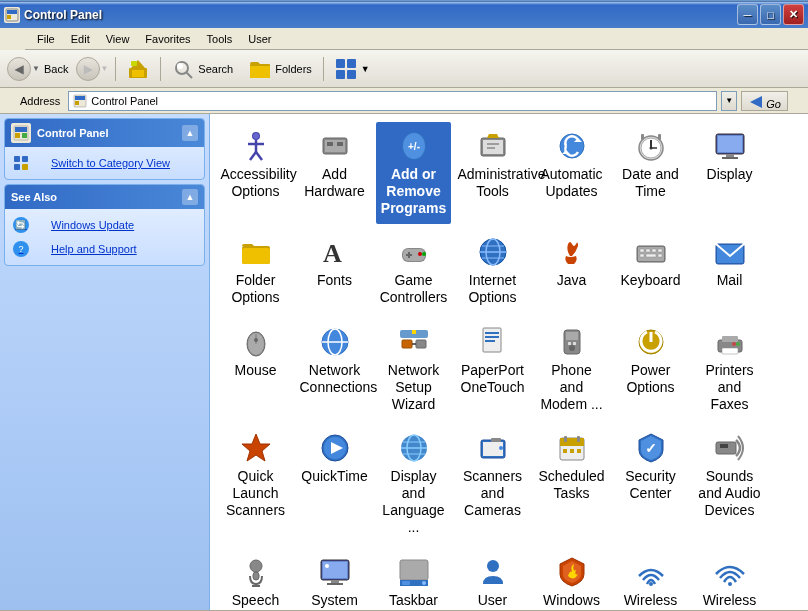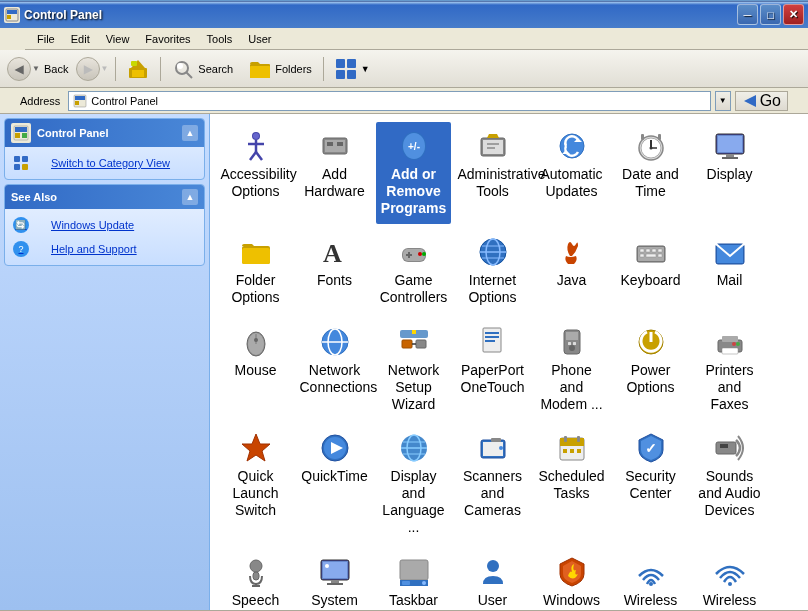--- a/index.html
+++ b/index.html
@@ -129,22 +129,22 @@
       padding: 0 4px;
       font-size: 11px;
       gap: 4px;
     }
     .address-go {
       height: 20px;
       padding: 0 6px;
       background: linear-gradient(to bottom, #F0EFE8, #DEDAD0);
       border: 1px solid #ACA899;
       cursor: pointer;
-      font-size: 16px;
-      display: flex; align-items: center;
+      font-size: 11px;
+      display: flex; align-items: flex-end; font-style: italic;
     }
     .address-dropdown {
       width: 16px;
       height: 20px;
       border: 1px solid #7F9DB9;
       background: linear-gradient(to bottom, #F0EFE8, #DEDAD0);
       display: flex; align-items: center; justify-content: center;
       cursor: pointer;
       font-size: 8px;
     }
@@ -668,21 +668,21 @@
           </svg>
         </div>
         <div class="icon-label">Printers and Faxes</div>
       </div>
       <div class="icon-item">
         <div class="icon-graphic">
           <svg width="32" height="32" viewBox="0 0 32 32">
             <polygon points="16,2 20,12 30,12 22,19 25,29 16,23 7,29 10,19 2,12 12,12" fill="#C84400" stroke="#A03000" stroke-width="1"></polygon>
           </svg>
         </div>
-        <div class="icon-label">Quick Launch Switch</div>
+        <div class="icon-label">Quick Launch Scanners</div>
       </div>
       <div class="icon-item">
         <div class="icon-graphic">
           <svg width="32" height="32" viewBox="0 0 32 32">
             <circle cx="16" cy="16" r="13" fill="#3070C0" stroke="#2050A0" stroke-width="1"></circle>
             <circle cx="16" cy="16" r="11" fill="#4488DD"></circle>
             <polygon points="12,10 24,16 12,22" fill="white"></polygon>
           </svg>
         </div>
         <div class="icon-label">QuickTime</div>

